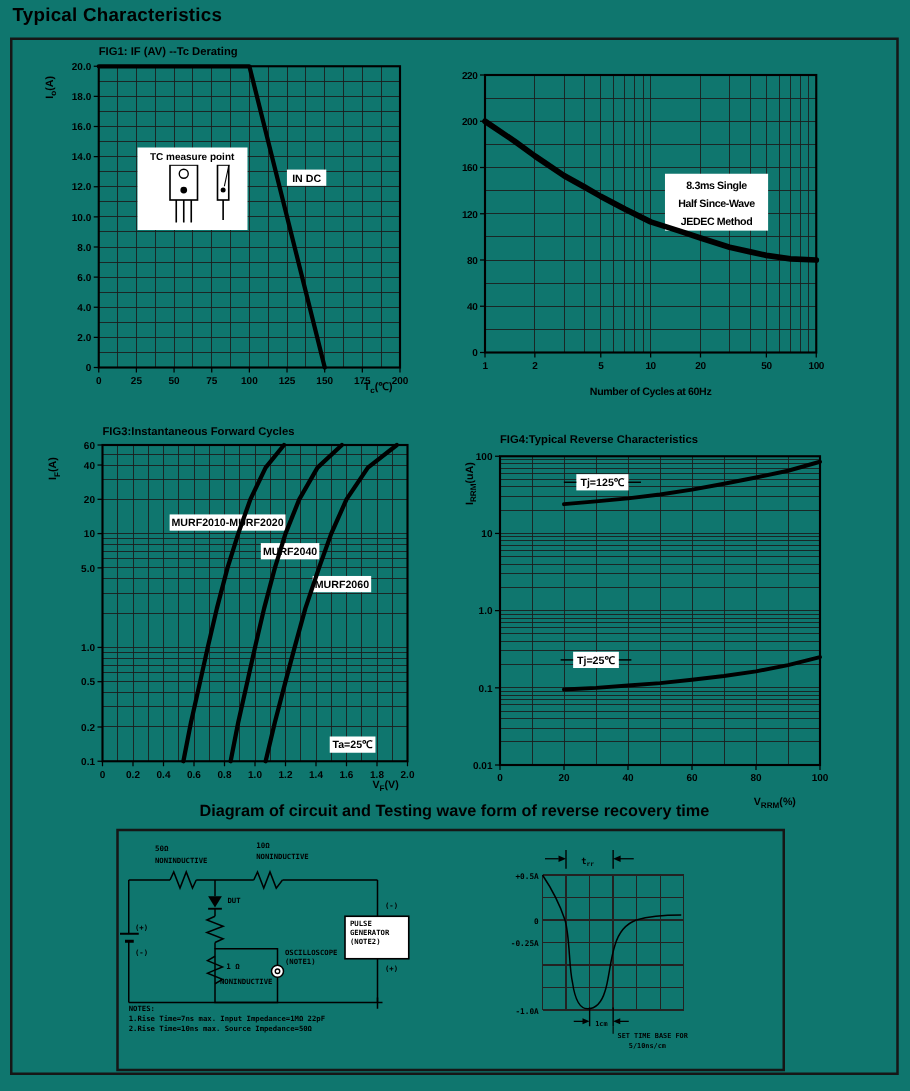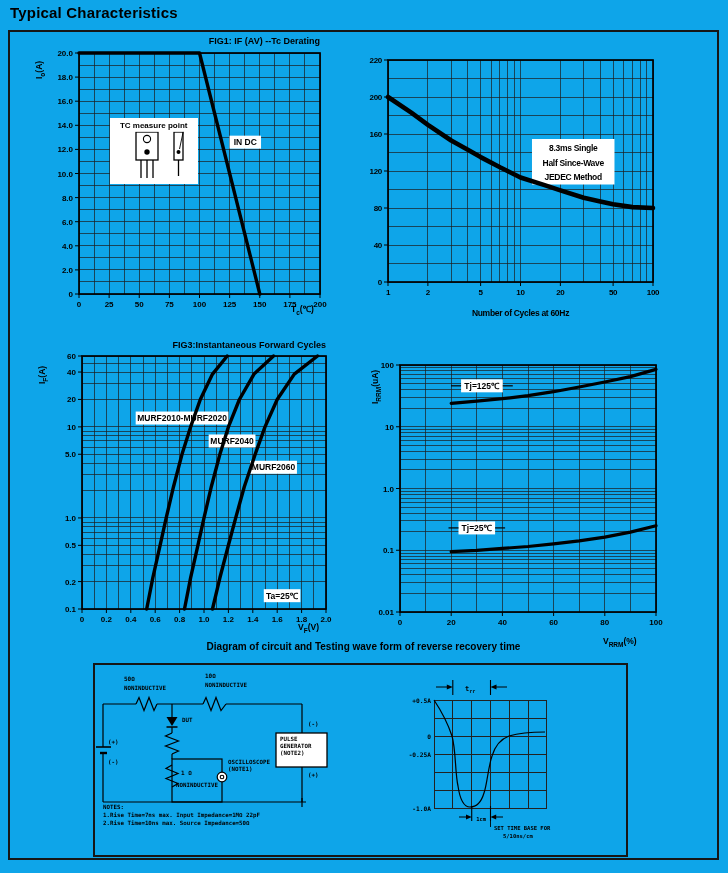--- a/index.html
+++ b/index.html
@@ -1,48 +1,49 @@
 <!DOCTYPE html>
 <html><head>
 <meta charset="utf-8">
 <style>
   html,body{margin:0;padding:0;background:#fff}
-  #page{position:relative;width:728px;height:873px;background:#0ea5e9;color:#000;
+  #page{position:relative;width:728px;height:873px;background:#0f766e;color:#000;
         font-family:"Liberation Sans",sans-serif;overflow:hidden}
   .abs{position:absolute}
   #pg-title{left:10px;top:4px;font-size:15px;font-weight:bold;letter-spacing:.2px}
   #frame{left:8px;top:30px;width:711px;height:830px;border:2px solid #161616;box-sizing:border-box}
   #cbox{left:93px;top:663px;width:535px;height:194px;border:2px solid #161616;box-sizing:border-box}
-  .fig-title{font-size:9px;font-weight:bold;text-align:right;white-space:nowrap}
+  .fig-title{font-size:9px;font-weight:bold;text-align:left;white-space:nowrap}
   #t1{left:79px;top:36px;width:241px}
   #t2{left:388px;top:38px;width:265px;letter-spacing:-.4px}
   #t3{left:82px;top:340px;width:244px}
   #t4{left:400px;top:346px;width:256px}
   .al{font-size:8.5px;font-weight:bold;white-space:nowrap}
   .rot{transform:rotate(-90deg);transform-origin:0 0}
   #yl1{left:34px;top:79px}
   #yl3{left:37px;top:384px}
   #yl4{left:370px;top:404px}
   #xl1{left:291px;top:303px}
   #xl2{left:388px;top:308px;width:265px;text-align:center;letter-spacing:-.3px}
   #xl3{left:298px;top:622px}
   #xl4{left:603px;top:636px}
-  #caption{left:0;top:641px;width:727px;text-align:center;font-size:10px;font-weight:bold}
+  #caption{left:0;top:641px;width:727px;text-align:center;font-size:13px;font-weight:bold}
   sub{font-size:6.5px}
   #overlay{left:0;top:0}
 </style>
 </head>
 <body>
 
 <div id="page">
   <div class="abs" id="pg-title">Typical Characteristics</div>
   <div class="abs" id="frame"></div>
 
   <div class="abs fig-title" id="t1">FIG1: IF (AV) --Tc Derating</div>
   <div class="abs fig-title" id="t3">FIG3:Instantaneous Forward Cycles</div>
+  <div class="abs fig-title" id="t4">FIG4:Typical Reverse Characteristics</div>
 
   <div class="abs al rot" id="yl1"><span>I</span><sub>o</sub><span>(A)</span></div>
   <div class="abs al rot" id="yl3"><span>I</span><sub>F</sub><span>(A)</span></div>
   <div class="abs al rot" id="yl4"><span>I</span><sub>RRM</sub><span>(uA)</span></div>
 
   <div class="abs al" id="xl1"><span>T</span><sub>c</sub><span>(℃)</span></div>
   <div class="abs al" id="xl2">Number of Cycles at 60Hz</div>
   <div class="abs al" id="xl3"><span>V</span><sub>F</sub><span>(V)</span></div>
   <div class="abs al" id="xl4"><span>V</span><sub>RRM</sub><span>(%)</span></div>
 

